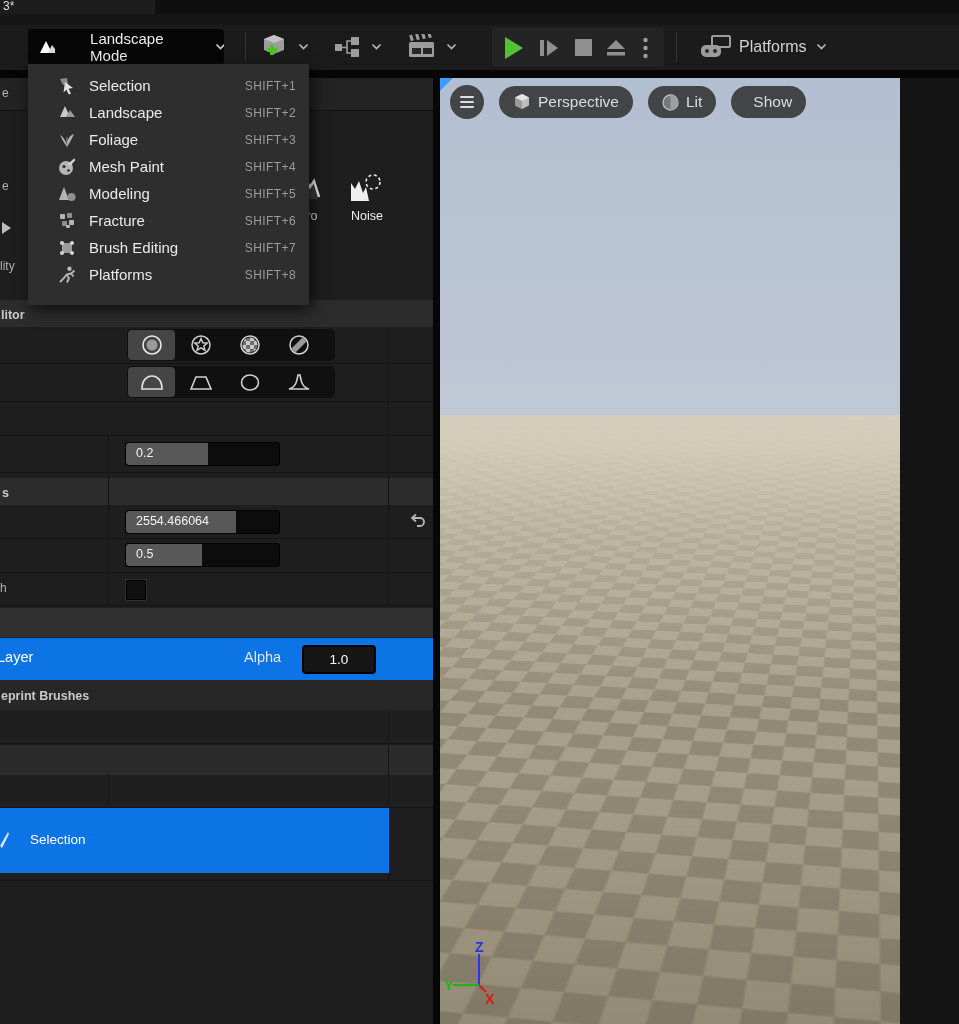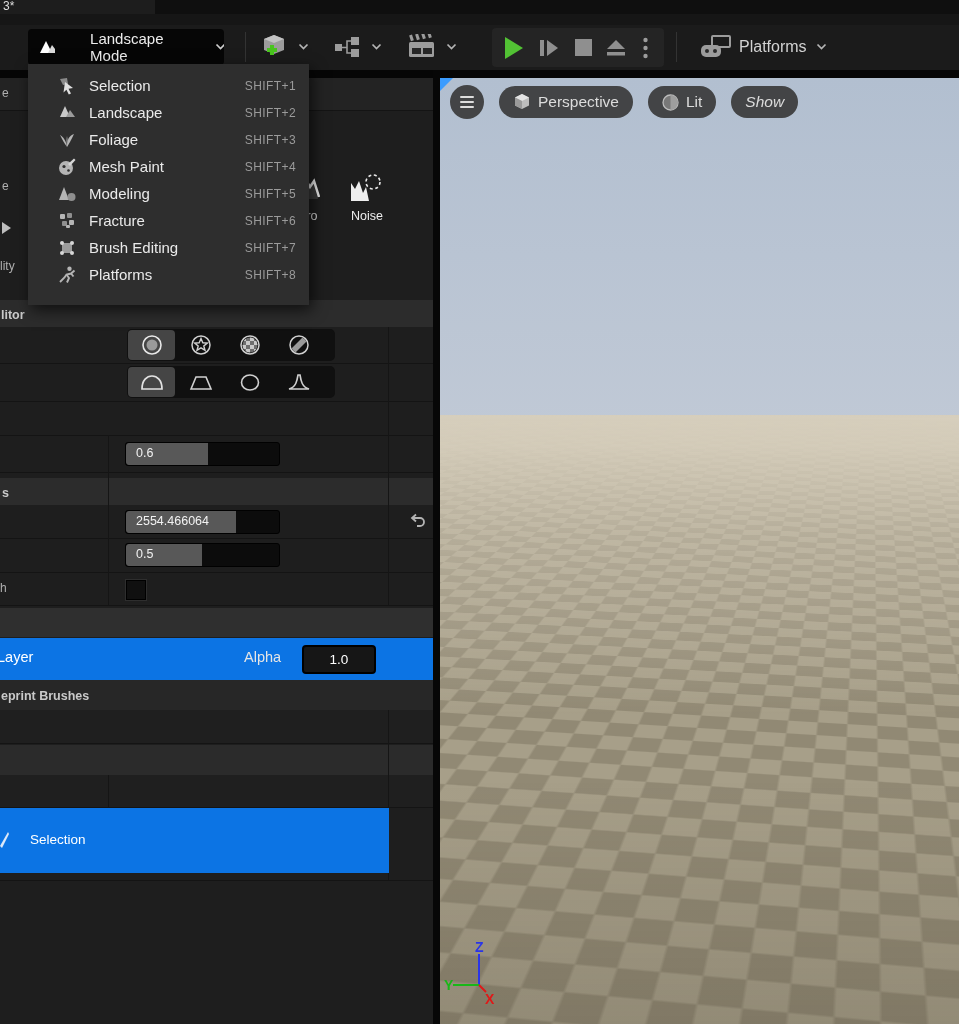--- a/index.html
+++ b/index.html
@@ -61,37 +61,37 @@
 
   
   #mode-menu{left:28px;top:64px;width:281px;height:241px;background:#2e2e2e;z-index:50;
              box-shadow:3px 5px 14px rgba(0,0,0,.65);padding-top:8px;box-sizing:border-box;}
   .mitem{position:relative;height:27px;display:flex;align-items:center;cursor:pointer;}
   .mitem .ic{width:20px;height:18px;margin-left:29px;display:flex;align-items:center;justify-content:center;}
   .mitem .lbl{color:#eaeaea;font-size:15px;margin-left:12px;}
   .mitem .sc{position:absolute;right:13px;color:#9b9b9b;font-size:12px;letter-spacing:.4px;}
 
   
-  #viewport{left:440px;top:78px;width:519px;height:946px;overflow:hidden;
+  #viewport{left:440px;top:78px;width:460px;height:946px;overflow:hidden;
             background:linear-gradient(to bottom,#b2bfd0 0%,#c3cbd7 45%,#d6d7dd 80%,#dcdadb 100%);}
   #corner-tri{left:0;top:0;width:0;height:0;border-top:13px solid #3b9cff;border-right:13px solid transparent;}
   #ground{position:absolute;left:0;top:337px;width:519px;height:609px;overflow:hidden;background:#cfc7b5;}
   #plane{position:absolute;left:50%;top:0;width:1600px;margin-left:-800px;height:1205px;
          transform-origin:50% 0;transform:perspective(1200px) rotateX(80deg) rotateZ(8deg);
          background:repeating-conic-gradient(#a79f89 0% 25%,#918974 0% 50%);
          background-size:24px 24px;}
   #haze{position:absolute;left:0;top:0;right:0;bottom:0;
         background:linear-gradient(to bottom,#d6cebc 0px,rgba(214,206,188,.95) 30px,
                    rgba(211,203,185,.55) 120px,rgba(205,197,177,0) 300px),
                    linear-gradient(to top,rgba(55,48,35,.18),rgba(55,48,35,0) 40%);}
   #vp-toolbar{position:absolute;left:10px;top:7px;display:flex;align-items:center;gap:15px;}
   .pill{height:32px;background:rgba(58,58,58,.92);border-radius:16px;display:flex;
         align-items:center;padding:0 14px;cursor:pointer;}
   .pill .lbl{color:#dcdcdc;font-size:15.5px;margin-left:7px;}
-  .pill .lbl.only{margin-left:0;font-style:italic;}
+  .pill .lbl.only{margin-left:8px;}
   #vp-burger{width:34px;height:34px;border-radius:17px;background:rgba(58,58,58,.92);
              display:flex;flex-direction:column;align-items:center;justify-content:center;gap:3px;cursor:pointer;}
   #vp-burger i{display:block;width:14px;height:2px;background:#ddd;border-radius:1px;}
 </style>
 </head>
 <body>
 
 <div id="app">
 
   <div id="tabstrip" class="abs">
@@ -308,21 +308,21 @@
           <svg width="26" height="18">
             <path d="M3 16 C10 14 11 8 12 2 H14 C15 8 16 14 23 16 Z" fill="none" stroke="#d0d0d0" stroke-width="1.6"></path>
           </svg>
         </div>
       </div>
     </div>
 
     <div class="prow" style="top:357px;height:36px;border-top:1px solid #141414;border-bottom:1px solid #141414">
       <div class="slider" style="top:6px">
         <div class="fill" style="width:82px"></div>
-        <span class="val">0.6</span>
+        <span class="val">0.2</span>
       </div>
     </div>
 
     <div class="prow band" style="top:400px;height:27px;line-height:27px">
       <span class="hdr-txt" style="margin-left:2px">s</span>
     </div>
 
     <div class="prow" style="top:427px;height:33px;border-bottom:1px solid #141414">
       <div class="slider" style="top:5px">
         <div class="fill" style="width:110px"></div>

